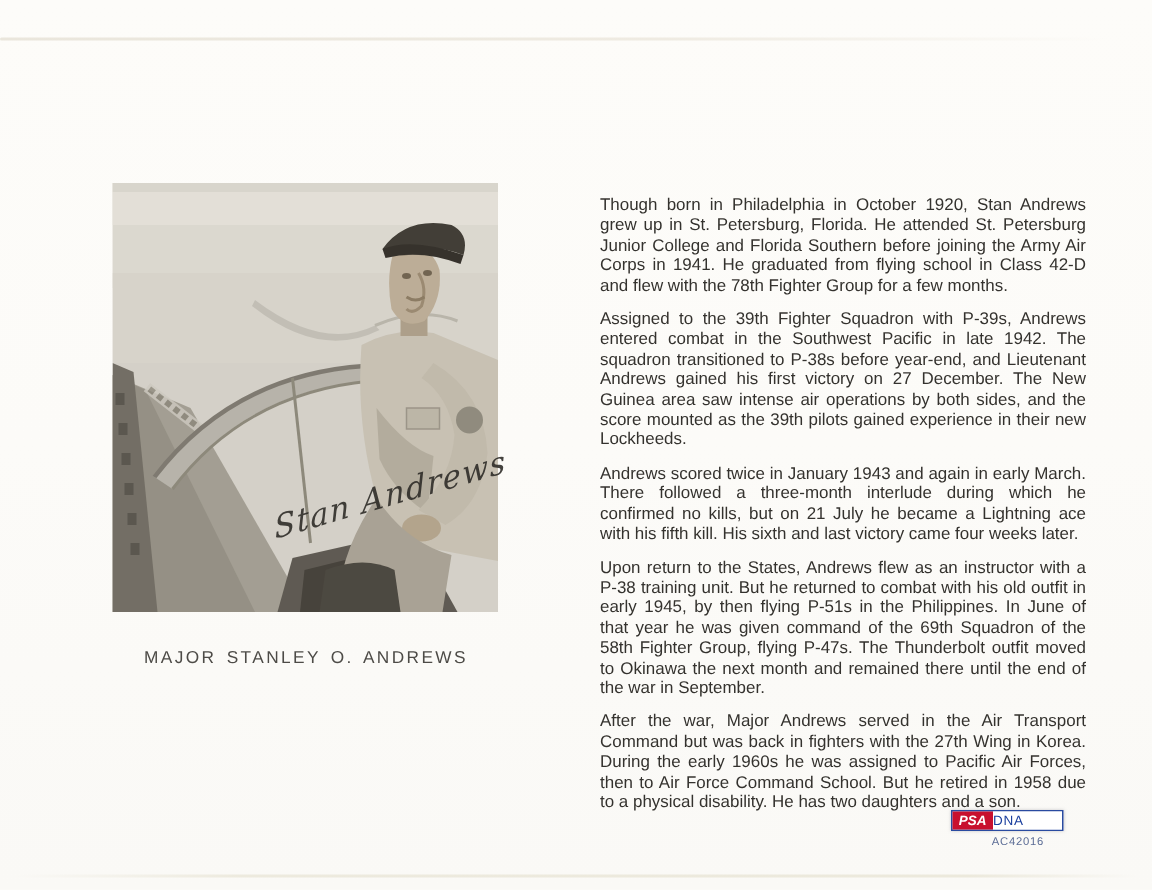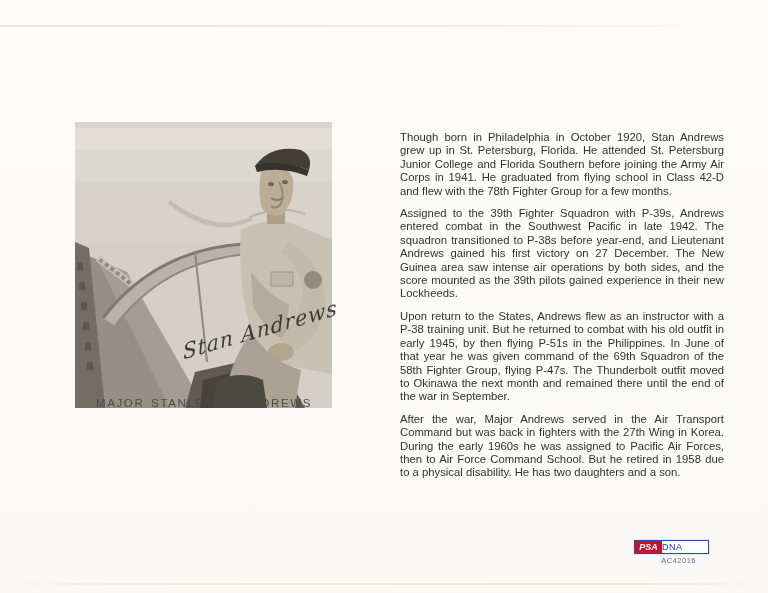--- a/index.html
+++ b/index.html
@@ -34,21 +34,21 @@
     font-style: italic;
     font-size: 21px;
     color: #2b2925;
     transform: rotate(-16deg) skewX(-12deg);
     transform-origin: left center;
     letter-spacing: 1px;
     white-space: nowrap;
     opacity: 0.88;
   }
   .photo-caption {
-    position: absolute; left: 45px; top: 397px; width: 318px;
+    position: absolute; left: 45px; top: 433px; width: 318px;
     text-align: center;
     font-size: 11.5px;
     letter-spacing: 1.6px;
     color: #4d4b47;
     word-spacing: 2px;
   }
   
   .bio-column {
     position: absolute; left: 400px; top: 103px; width: 324px;
     color: #34322e;
@@ -181,20 +181,21 @@
       <rect x="0" y="0" width="257" height="6" fill="#c8c5bb" opacity="0.4"></rect>
     </svg>
     <div class="signature">Stan Andrews</div>
   </div>
 
   <div class="photo-caption">MAJOR STANLEY O. ANDREWS</div>
 
   <div class="bio-column">
     <p>Though born in Philadelphia in October 1920, Stan Andrews grew up in St. Petersburg, Florida. He attended St. Petersburg Junior College and Florida Southern before joining the Army Air Corps in 1941. He graduated from flying school in Class 42-D and flew with the 78th Fighter Group for a few months.</p>
     <p>Assigned to the 39th Fighter Squadron with P-39s, Andrews entered combat in the Southwest Pacific in late 1942. The squadron transitioned to P-38s before year-end, and Lieutenant Andrews gained his first victory on 27 December. The New Guinea area saw intense air operations by both sides, and the score mounted as the 39th pilots gained experience in their new Lockheeds.</p>
+    <p>Andrews scored twice in January 1943 and again in early March. There followed a three-month interlude during which he confirmed no kills, but on 21 July he became a Lightning ace with his fifth kill. His sixth and last victory came four weeks later.</p>
     <p>Upon return to the States, Andrews flew as an instructor with a P-38 training unit. But he returned to combat with his old outfit in early 1945, by then flying P-51s in the Philippines. In June of that year he was given command of the 69th Squadron of the 58th Fighter Group, flying P-47s. The Thunderbolt outfit moved to Okinawa the next month and remained there until the end of the war in September.</p>
     <p>After the war, Major Andrews served in the Air Transport Command but was back in fighters with the 27th Wing in Korea. During the early 1960s he was assigned to Pacific Air Forces, then to Air Force Command School. But he retired in 1958 due to a physical disability. He has two daughters and a son.</p>
 
 
   </div>
 
   <div class="auth-sticker">
     <div class="sticker-row">
       <span class="sticker-psa">PSA</span>
       <span class="sticker-dna">DNA</span>

